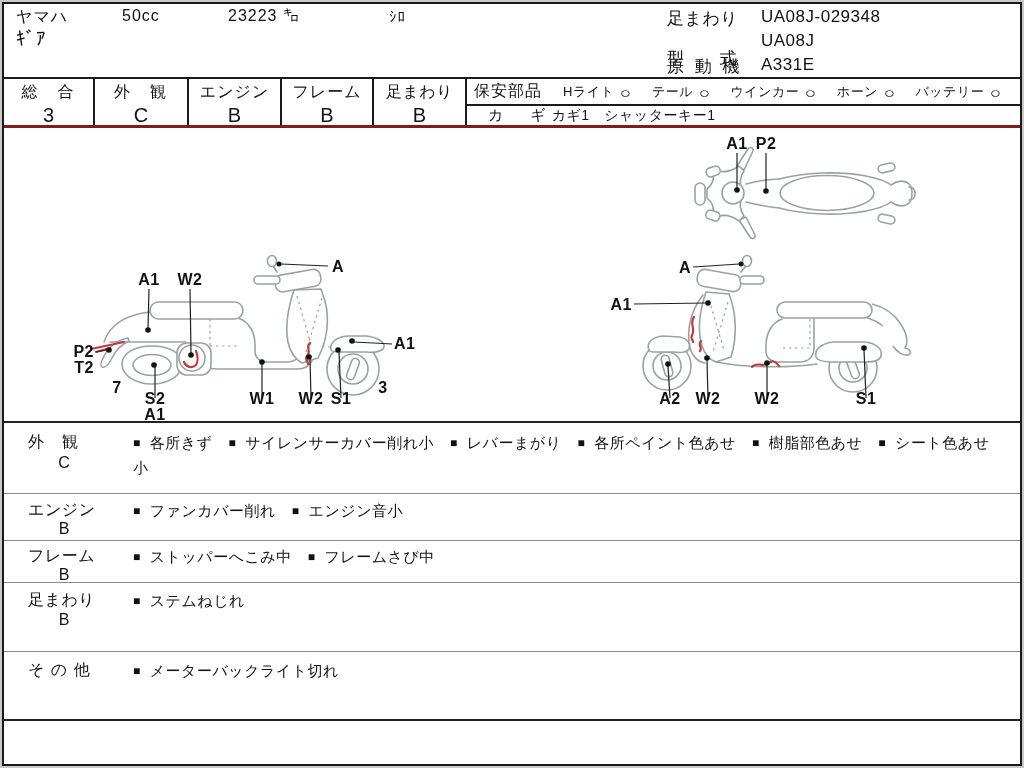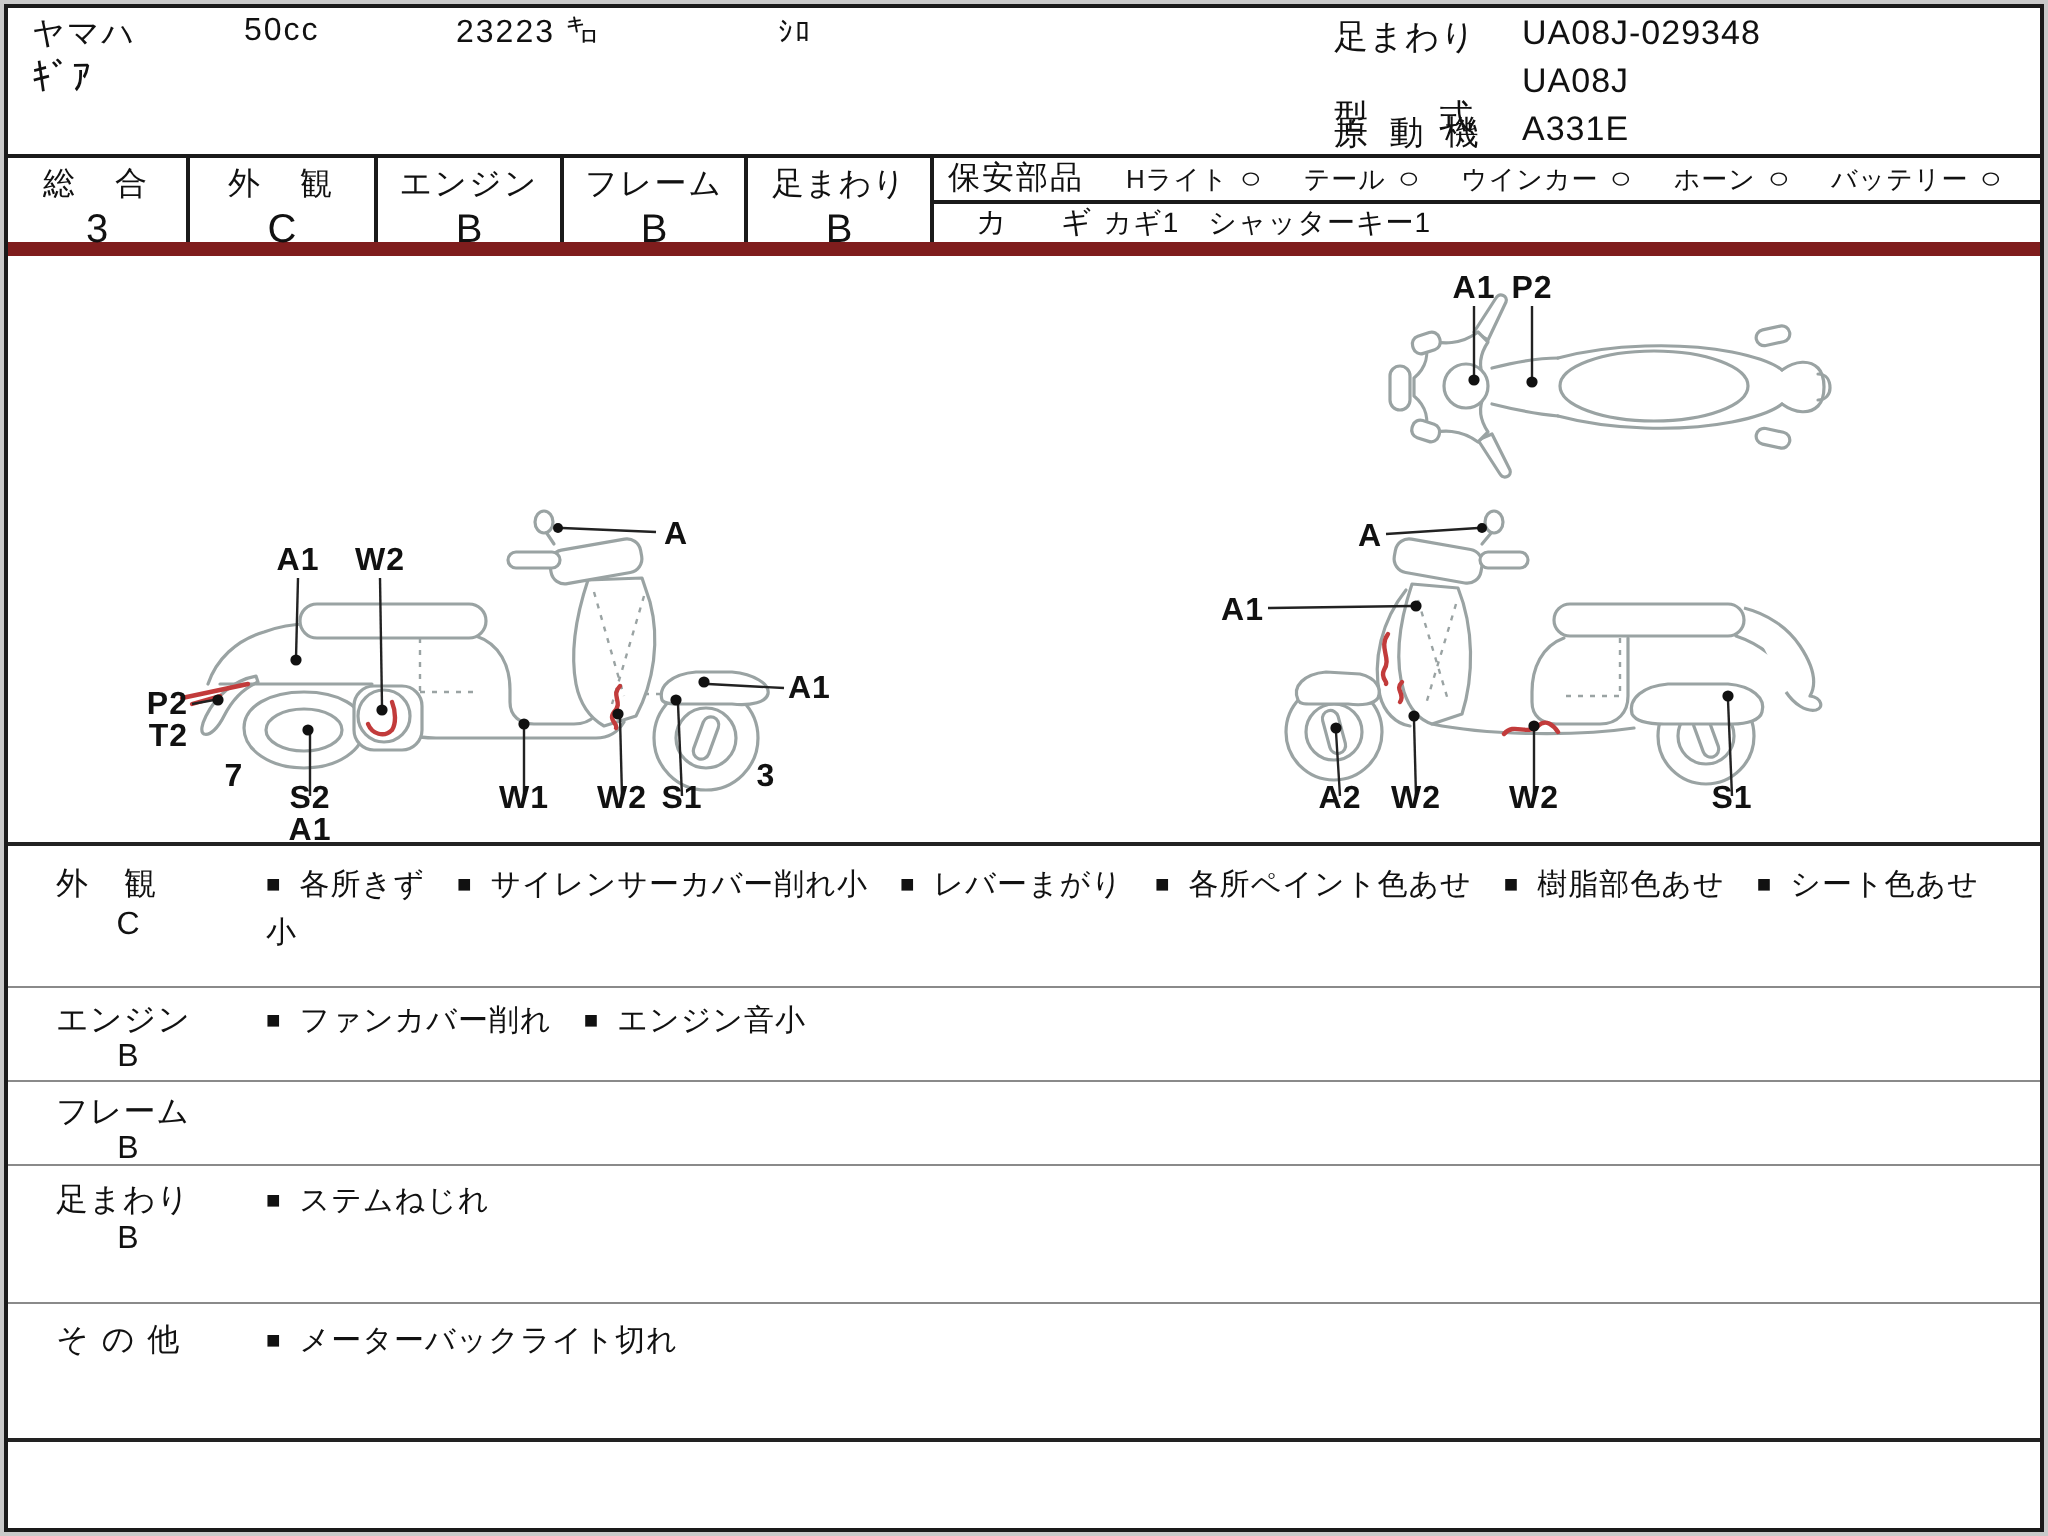--- a/index.html
+++ b/index.html
@@ -7,21 +7,21 @@
   .sheet{position:absolute;left:2px;top:2px;width:1016px;height:760px;
     background:#ffffff;border:2px solid #1a1a1a;}
   .abs{position:absolute;white-space:nowrap;}
   
   .hdr{font-size:16px;letter-spacing:1px;}
   .hdr-big{font-size:19px;letter-spacing:1px;}
   .hdr-val{font-size:17px;letter-spacing:0.5px;}
   .hdr-lbl{font-size:17px;letter-spacing:0.5px;}
   
   .grade-row{position:absolute;left:0;top:73px;width:1016px;height:51px;box-sizing:border-box;
-    border-top:2px solid #1a1a1a;border-bottom:7px solid #7f1d1d;display:flex;text-align:center;}
+    border-top:2px solid #1a1a1a;border-bottom:3px solid #7f1d1d;display:flex;text-align:center;}
   .gcell{box-sizing:border-box;border-right:2px solid #1a1a1a;display:flex;flex-direction:column;
     align-items:center;}
   .glabel{font-size:16px;letter-spacing:2px;margin-top:3px;}
   .gvalue{font-size:20px;margin-top:1px;}
   .scell{flex:1;display:flex;flex-direction:column;}
   .srow1{height:40px;display:flex;align-items:center;padding-left:7px;}
   .srow2{border-top:2px solid #1a1a1a;flex:1;display:flex;align-items:center;padding-left:21px;}
   .slabel{font-size:16px;letter-spacing:1px;}
   .safety-item{display:inline-flex;align-items:center;margin-left:21px;font-size:13px;letter-spacing:0.5px;}
   .safety-item .mark{margin-left:7px;font-size:15px;font-weight:700;display:inline-block;transform:scaleX(1.25);}
@@ -280,20 +280,21 @@
 
   <div class="sec sec-thin" style="top:489px;height:47px;">
     <span class="seclbl" style="top:6px;letter-spacing:0.5px;">エンジン</span>
     <span class="secgrade" style="top:26px;">B</span>
     <div class="seccontent" style="top:5px;"><span class="defect"><span class="sq">■</span>ファンカバー削れ</span><span class="defect"><span class="sq">■</span>エンジン音小</span></div>
   </div>
 
   <div class="sec sec-thin" style="top:536px;height:42px;">
     <span class="seclbl" style="top:5px;letter-spacing:0.5px;">フレーム</span>
     <span class="secgrade" style="top:25px;">B</span>
+    <div class="seccontent" style="top:4px;"><span class="defect"><span class="sq">■</span>ストッパーへこみ中</span><span class="defect"><span class="sq">■</span>フレームさび中</span></div>
   </div>
 
   <div class="sec sec-thin" style="top:578px;height:69px;">
     <span class="seclbl" style="top:7px;letter-spacing:0.5px;">足まわり</span>
     <span class="secgrade" style="top:28px;">B</span>
     <div class="seccontent" style="top:6px;"><span class="defect"><span class="sq">■</span>ステムねじれ</span></div>
   </div>
 
   <div class="sec sec-thin" style="top:647px;height:68px;">
     <span class="seclbl" style="top:8px;">そ の 他</span>

